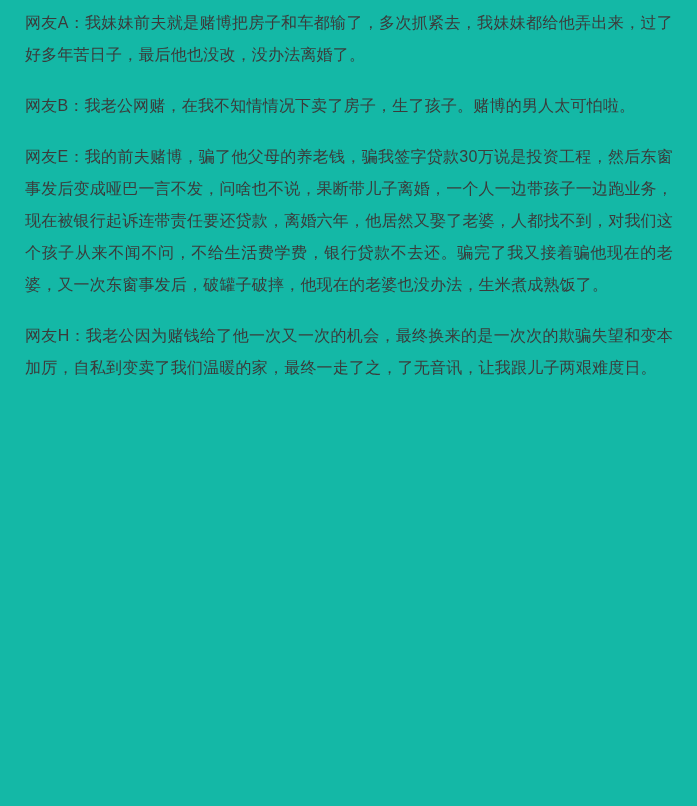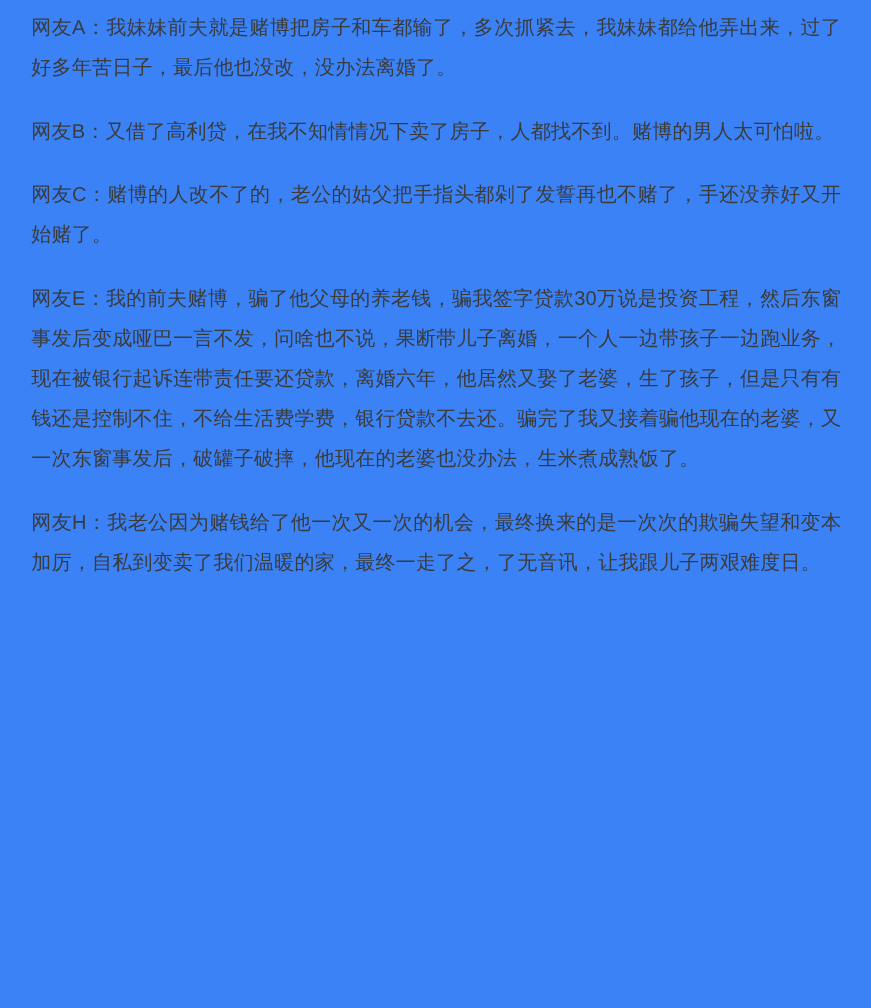--- a/index.html
+++ b/index.html
@@ -11,21 +11,21 @@
     height: 806px;
     background: #fdfdfd;
     overflow: hidden;
     font-family: "Liberation Sans", "DejaVu Sans", sans-serif;
   }
   .comments-page {
     box-sizing: border-box;
     width: 697px;
     height: 806px;
     padding: 7px 24px 10px 25px;
-    background: #3b82f6;
+    background: #14b8a6;
   }
   .comment {
     margin: 0 0 19px 0;
     font-size: 16px;
     line-height: 32px;
     color: #3b3b3b;
     text-align: justify;
     text-justify: inter-ideograph;
     letter-spacing: 0.2px;
     word-break: break-all;
@@ -40,24 +40,23 @@
     color: #3b3b3b;
   }
 </style>
 </head>
 <body>
 
 <div class="comments-page">
 
   <p class="comment"><span class="comment-author">网友A：</span><span class="comment-text">我妹妹前夫就是赌博把房子和车都输了，多次抓紧去，我妹妹都给他弄出来，过了好多年苦日子，最后他也没改，没办法离婚了。</span></p>
 
-  <p class="comment"><span class="comment-author">网友B：</span><span class="comment-text">又借了高利贷，在我不知情情况下卖了房子，人都找不到。赌博的男人太可怕啦。</span></p>
-
-  <p class="comment"><span class="comment-author">网友C：</span><span class="comment-text">赌博的人改不了的，老公的姑父把手指头都剁了发誓再也不赌了，手还没养好又开始赌了。</span></p>
+  <p class="comment"><span class="comment-author">网友B：</span><span class="comment-text">我老公网赌，在我不知情情况下卖了房子，生了孩子。赌博的男人太可怕啦。</span></p>
 
 
-  <p class="comment"><span class="comment-author">网友E：</span><span class="comment-text">我的前夫赌博，骗了他父母的养老钱，骗我签字贷款30万说是投资工程，然后东窗事发后变成哑巴一言不发，问啥也不说，果断带儿子离婚，一个人一边带孩子一边跑业务，现在被银行起诉连带责任要还贷款，离婚六年，他居然又娶了老婆，生了孩子，但是只有有钱还是控制不住，不给生活费学费，银行贷款不去还。骗完了我又接着骗他现在的老婆，又一次东窗事发后，破罐子破摔，他现在的老婆也没办法，生米煮成熟饭了。</span></p>
+
+  <p class="comment"><span class="comment-author">网友E：</span><span class="comment-text">我的前夫赌博，骗了他父母的养老钱，骗我签字贷款30万说是投资工程，然后东窗事发后变成哑巴一言不发，问啥也不说，果断带儿子离婚，一个人一边带孩子一边跑业务，现在被银行起诉连带责任要还贷款，离婚六年，他居然又娶了老婆，人都找不到，对我们这个孩子从来不闻不问，不给生活费学费，银行贷款不去还。骗完了我又接着骗他现在的老婆，又一次东窗事发后，破罐子破摔，他现在的老婆也没办法，生米煮成熟饭了。</span></p>
 
 
 
   <p class="comment"><span class="comment-author">网友H：</span><span class="comment-text">我老公因为赌钱给了他一次又一次的机会，最终换来的是一次次的欺骗失望和变本加厉，自私到变卖了我们温暖的家，最终一走了之，了无音讯，让我跟儿子两艰难度日。</span></p>
 
 </div>
 
 </body></html>

